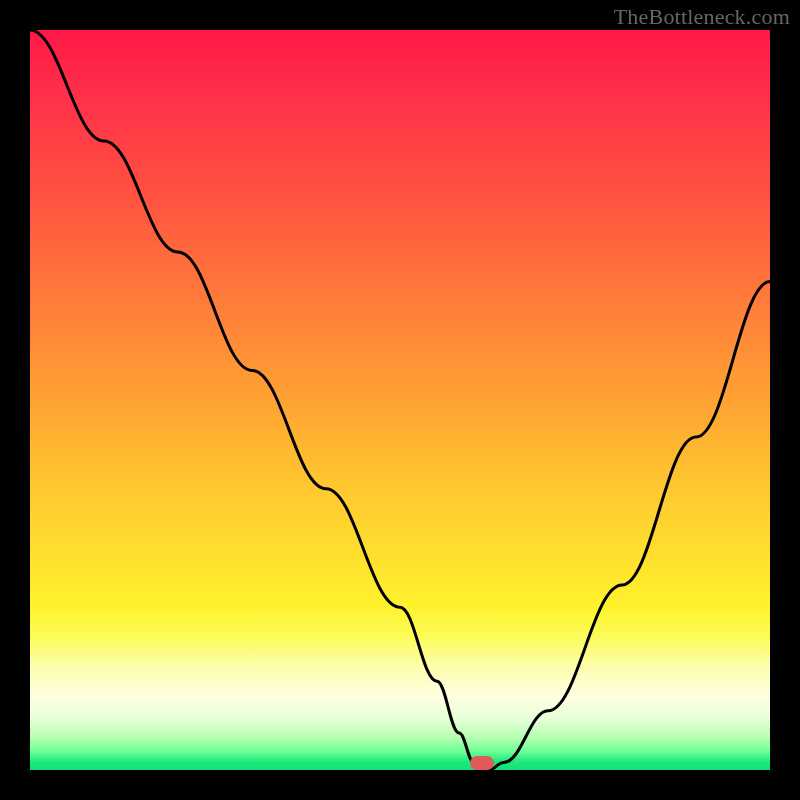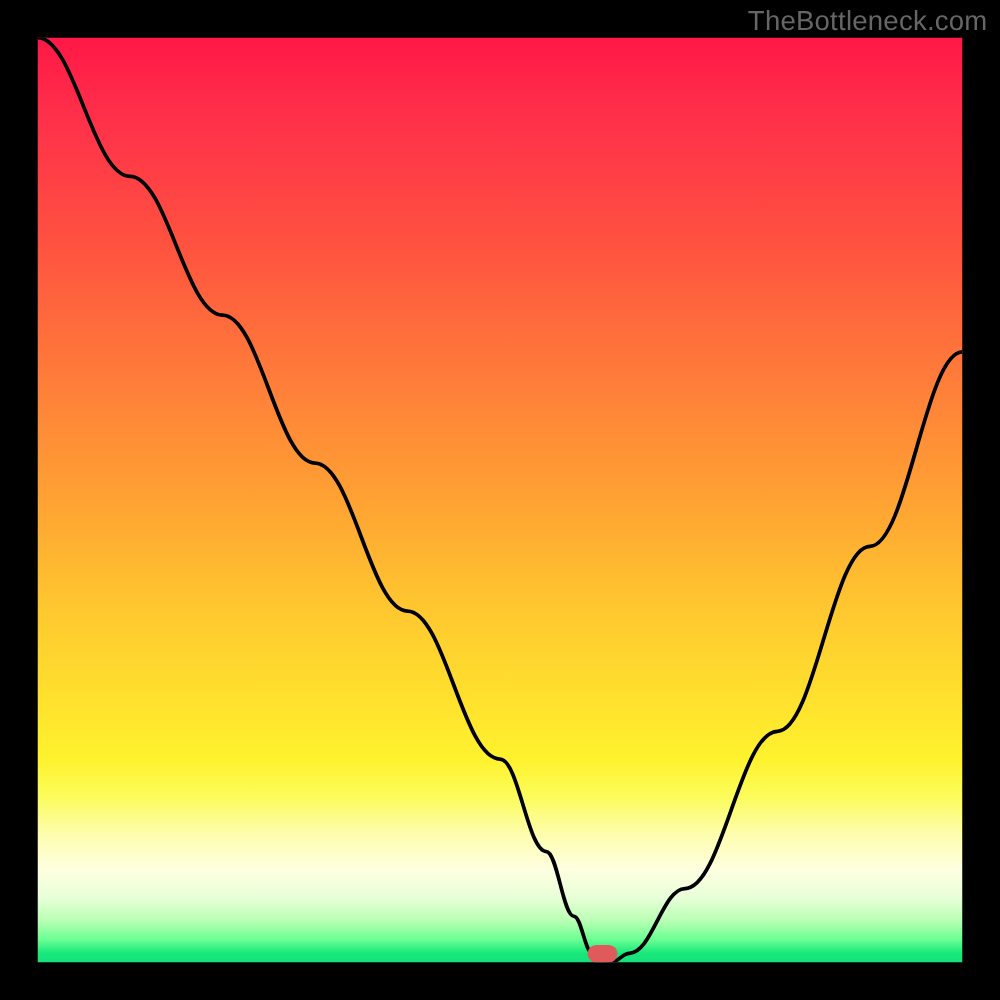--- a/index.html
+++ b/index.html
@@ -8,20 +8,21 @@
     width: 800px;
     height: 800px;
     background: #000000;
     overflow: hidden;
     font-family: Arial, Helvetica, sans-serif;
   }
   .stage {
     position: relative;
     width: 800px;
     height: 696px;
+    font-family: Liberation Serif, serif;
   }
   .attribution {
     position: absolute;
     top: 4px;
     right: 10px;
     font-size: 22px;
     font-weight: 500;
     color: #666666;
     letter-spacing: 0.2px;
   }

